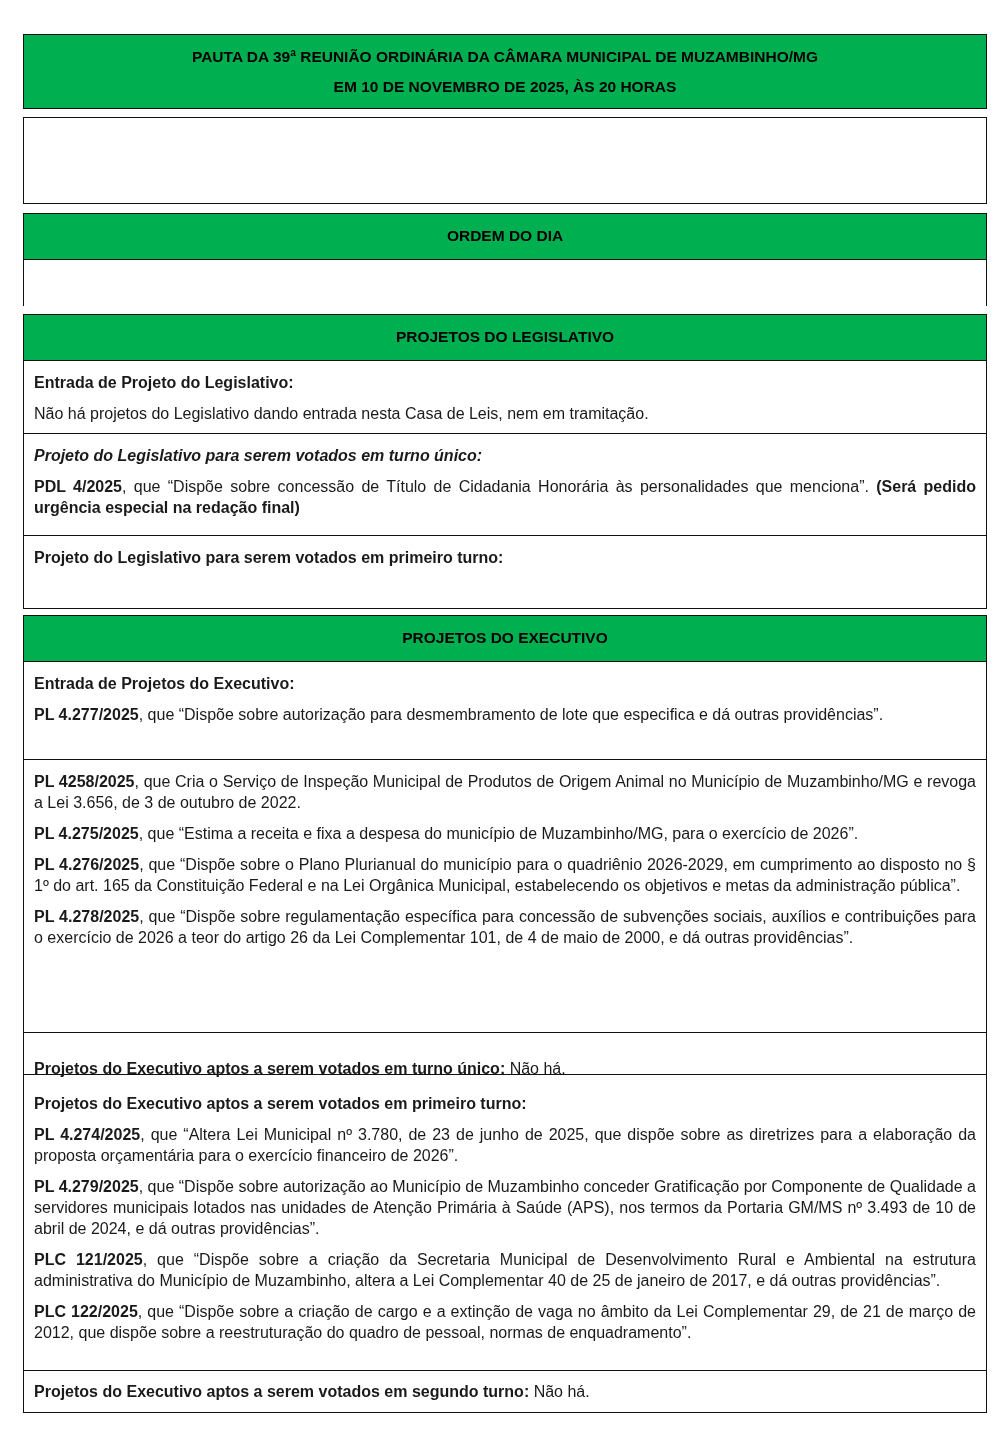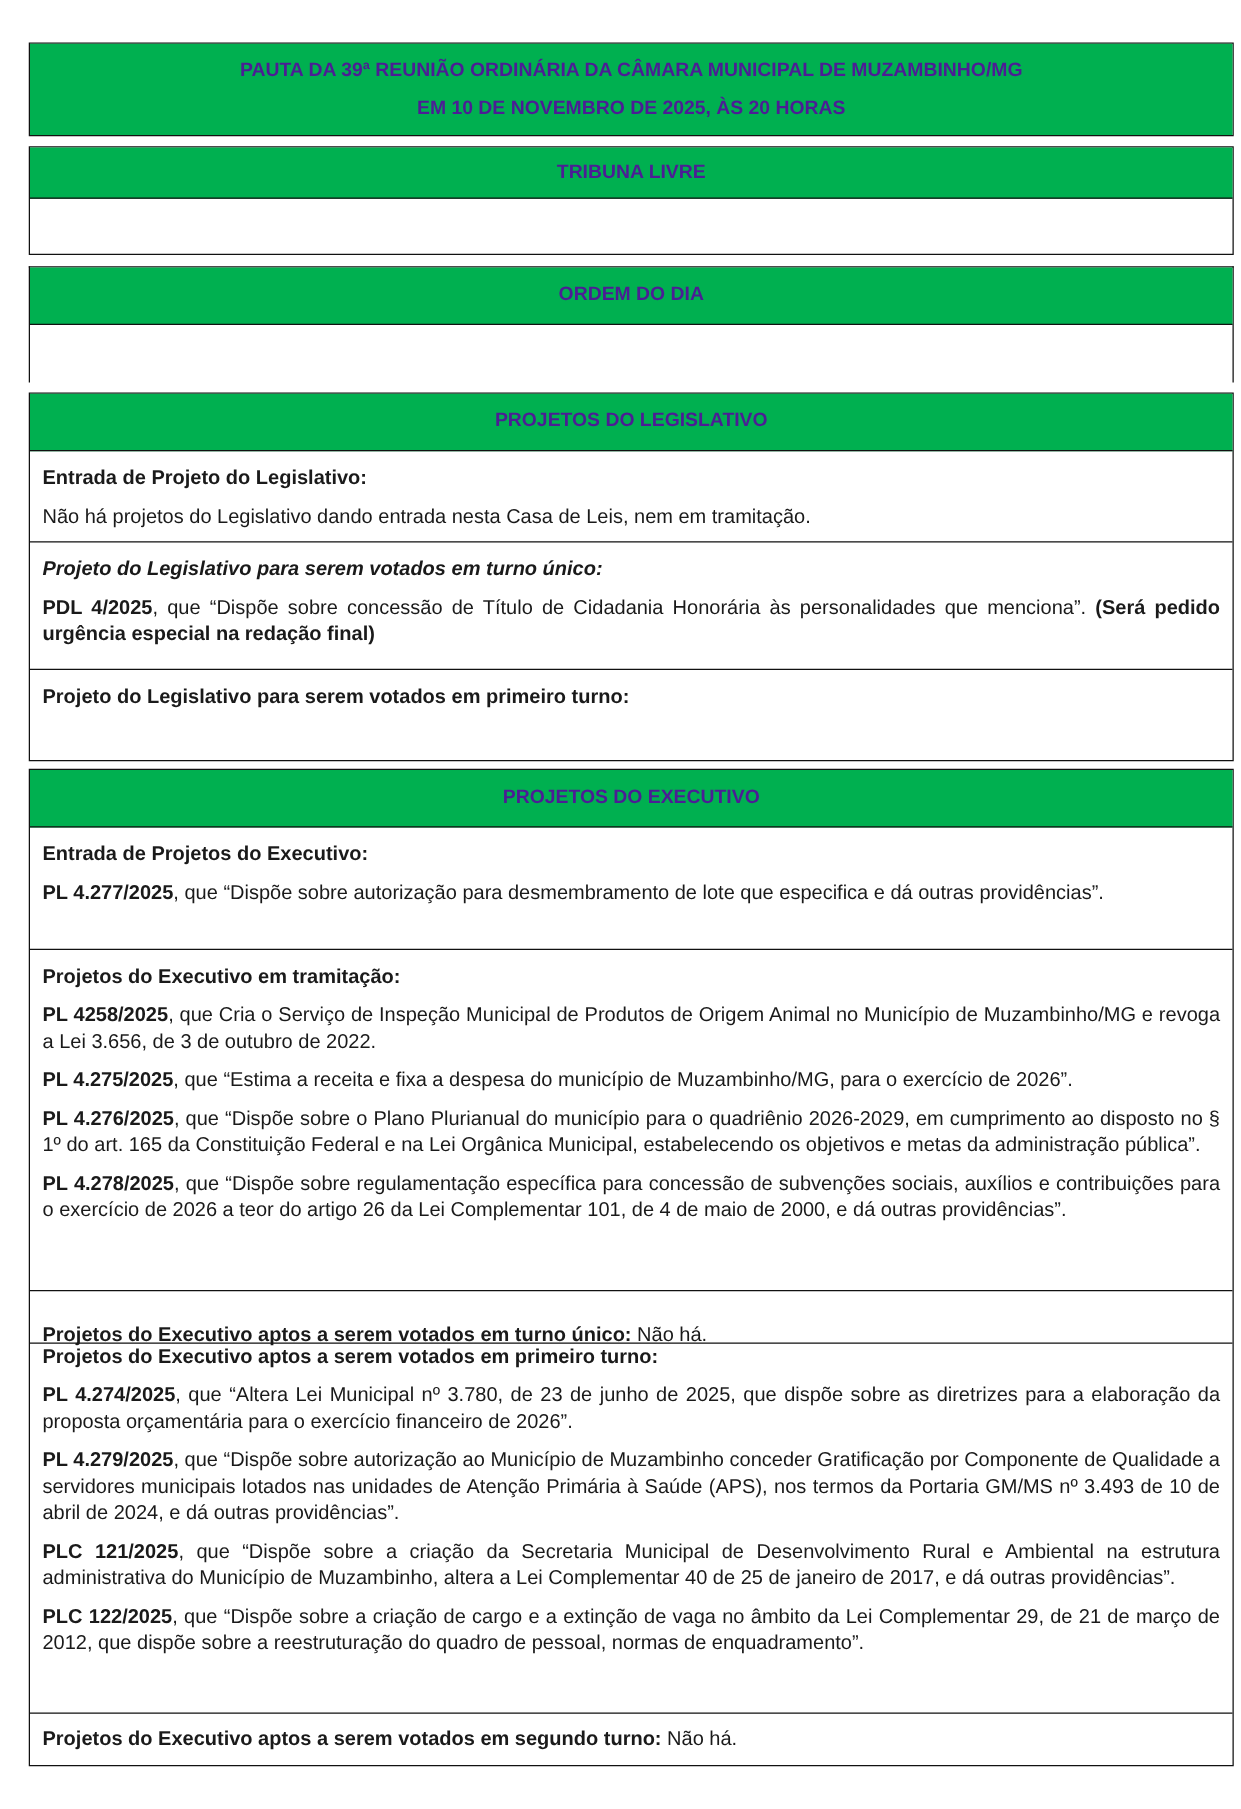--- a/index.html
+++ b/index.html
@@ -7,21 +7,21 @@
     width: 993px; height: 1447px; position: relative; overflow: hidden;
     font-family: "Liberation Sans", sans-serif; color: #1a1a1a;
   }
   .box {
     position: absolute; left: 23px; width: 964px; box-sizing: border-box;
     border: 1px solid #111; background: #fff;
   }
   .box.no-bottom { border-bottom: none; }
   .green {
     background: #00B050; box-sizing: border-box; text-align: center;
-    font-weight: bold; font-size: 15.5px; color: #4c1d95;
+    font-weight: bold; font-size: 15.5px; color: #000000;
     border-bottom: 1px solid #111;
   }
   .title-block { height: 73px; padding-top: 11px; border-bottom: none; }
   .title-block div { height: 30px; line-height: 22px; }
   .sec-head { height: 46px; line-height: 44px; }
   .row { box-sizing: border-box; padding: 0 10px; font-size: 16px; line-height: 21px; text-align: justify; border-top: 1px solid #111; }
   .row.first { border-top: none; }
   .row p { margin: 0; }
   .row .lbl { font-weight: bold; }
   .row .code { font-weight: bold; }
@@ -31,21 +31,20 @@
 <body>
 
 <div class="box" style="top:34px; height:75px;">
   <div class="green title-block">
     <div>PAUTA DA 39ª REUNIÃO ORDINÁRIA DA CÂMARA MUNICIPAL DE MUZAMBINHO/MG</div>
     <div>EM 10 DE NOVEMBRO DE 2025, ÀS 20 HORAS</div>
   </div>
 </div>
 
 <div class="box" style="top:117px; height:87px;">
-  <div class="green sec-head" style="height:41px; line-height:40px;">TRIBUNA LIVRE</div>
 </div>
 
 <div class="box no-bottom" style="top:213px; height:93px;">
   <div class="green sec-head">ORDEM DO DIA</div>
 </div>
 
 <div class="box" style="top:314px; height:295px;">
   <div class="green sec-head">PROJETOS DO LEGISLATIVO</div>
   <div class="row first" style="height:72px; padding-top:11px;">
     <p class="lbl" style="margin-bottom:10px;">Entrada de Projeto do Legislativo:</p>
@@ -62,32 +61,31 @@
 
 <div class="box" style="top:615px; height:798px;">
   <div class="green sec-head">PROJETOS DO EXECUTIVO</div>
 
   <div class="row first" style="height:97px; padding-top:11px;">
     <p class="lbl" style="margin-bottom:10px;">Entrada de Projetos do Executivo:</p>
     <p><span class="code">PL 4.277/2025</span><span>, que “Dispõe sobre autorização para desmembramento de lote que especifica e dá outras providências”.</span></p>
   </div>
 
   <div class="row" style="height:273px; padding-top:11px;">
-    <p class="lbl" style="margin-bottom:10px;">Projetos do Executivo em tramitação:</p>
     <p style="margin-bottom:10px;"><span class="code">PL 4258/2025</span><span>, que Cria o Serviço de Inspeção Municipal de Produtos de Origem Animal no Município de Muzambinho/MG e revoga a Lei 3.656, de 3 de outubro de 2022.</span></p>
     <p style="margin-bottom:10px;"><span class="code">PL 4.275/2025</span><span>, que “Estima a receita e fixa a despesa do município de Muzambinho/MG, para o exercício de 2026”.</span></p>
     <p style="margin-bottom:10px;"><span class="code">PL 4.276/2025</span><span>, que “Dispõe sobre o Plano Plurianual do município para o quadriênio 2026-2029, em cumprimento ao disposto no § 1º do art. 165 da Constituição Federal e na Lei Orgânica Municipal, estabelecendo os objetivos e metas da administração pública”.</span></p>
     <p><span class="code">PL 4.278/2025</span><span>, que “Dispõe sobre regulamentação específica para concessão de subvenções sociais, auxílios e contribuições para o exercício de 2026 a teor do artigo 26 da Lei Complementar 101, de 4 de maio de 2000, e dá outras providências”.</span></p>
   </div>
 
   <div class="row" style="height:42px; padding-top:25px;">
     <p><span class="lbl">Projetos do Executivo aptos a serem votados em turno único:</span><span> Não há.</span></p>
   </div>
 
-  <div class="row" style="height:296px; padding-top:0;">
+  <div class="row" style="height:296px; padding-top:18px;">
     <p class="lbl" style="margin-bottom:10px;">Projetos do Executivo aptos a serem votados em primeiro turno:</p>
     <p style="margin-bottom:10px;"><span class="code">PL 4.274/2025</span><span>, que “Altera Lei Municipal nº 3.780, de 23 de junho de 2025, que dispõe sobre as diretrizes para a elaboração da proposta orçamentária para o exercício financeiro de 2026”.</span></p>
     <p style="margin-bottom:10px;"><span class="code">PL 4.279/2025</span><span>, que “Dispõe sobre autorização ao Município de Muzambinho conceder Gratificação por Componente de Qualidade a servidores municipais lotados nas unidades de Atenção Primária à Saúde (APS), nos termos da Portaria GM/MS nº 3.493 de 10 de abril de 2024, e dá outras providências”.</span></p>
     <p style="margin-bottom:10px;"><span class="code">PLC 121/2025</span><span>, que “Dispõe sobre a criação da Secretaria Municipal de Desenvolvimento Rural e Ambiental na estrutura administrativa do Município de Muzambinho, altera a Lei Complementar 40 de 25 de janeiro de 2017, e dá outras providências”.</span></p>
     <p><span class="code">PLC 122/2025</span><span>, que “Dispõe sobre a criação de cargo e a extinção de vaga no âmbito da Lei Complementar 29, de 21 de março de 2012, que dispõe sobre a reestruturação do quadro de pessoal, normas de enquadramento”.</span></p>
   </div>
 
   <div class="row" style="height:43px; padding-top:10px;">
     <p><span class="lbl">Projetos do Executivo aptos a serem votados em segundo turno:</span><span> Não há.</span></p>
   </div>

